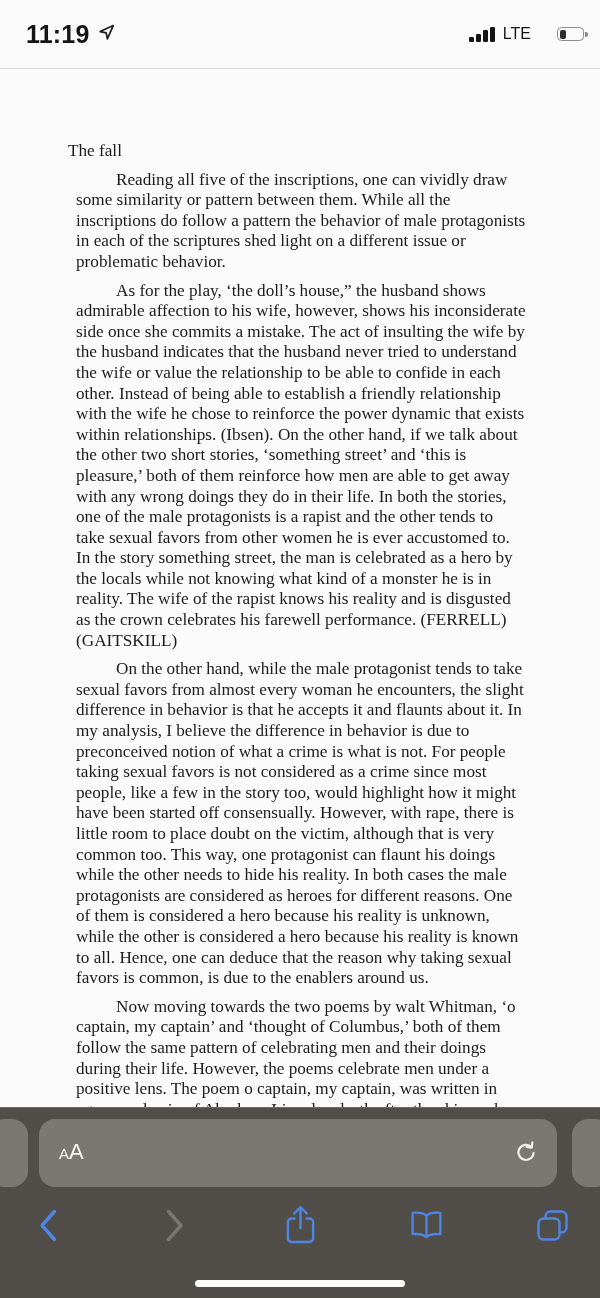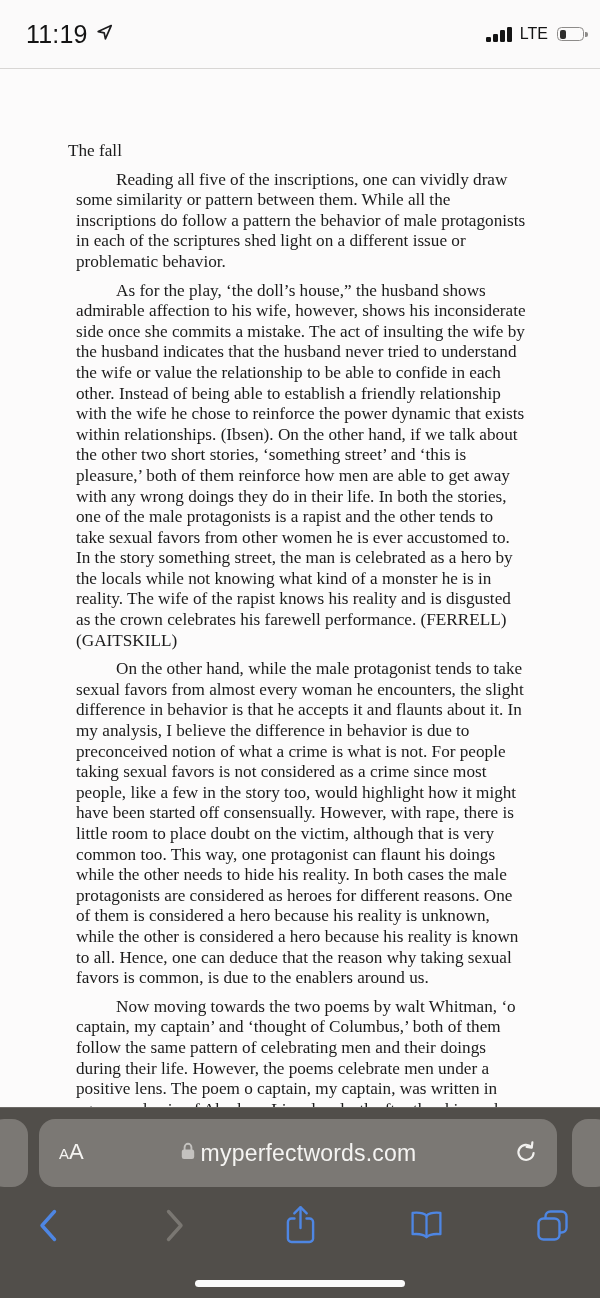--- a/index.html
+++ b/index.html
@@ -20,29 +20,29 @@
   }
 
   
   .statusbar{
     position:absolute;top:0;left:0;right:0;height:69px;
     background:#FBFAFA;border-bottom:1px solid #D8D6D4;
     display:flex;align-items:center;justify-content:space-between;
     padding:0 16px 0 26px;color:#141414;
   }
   .sb-left{display:flex;align-items:center;gap:7px;}
-  .sb-time{font-size:25px;font-weight:400;letter-spacing:0.2px;}
+  .sb-time{font-size:25px;font-weight:700;letter-spacing:0.2px;}
   .sb-right{display:flex;align-items:center;gap:6px;}
   .sig{display:flex;align-items:flex-end;gap:2.5px;height:15px;margin-right:2px;}
   .sig i{display:block;width:4.5px;background:#141414;border-radius:1.2px;}
   .sig i:nth-child(1){height:5px;}
   .sig i:nth-child(2){height:8px;}
   .sig i:nth-child(3){height:11.5px;}
   .sig i:nth-child(4){height:15px;}
-  .sb-net{font-size:16px;font-weight:500;margin-right:3px;}
+  .sb-net{font-size:16px;font-weight:500;margin-right:20px;}
   .batt{position:relative;width:27px;height:14px;border:1.6px solid #8D8B89;border-radius:4.5px;}
   .batt .fill{position:absolute;left:1.5px;top:1.5px;bottom:1.5px;width:25%;background:#2E2D2C;border-radius:2px;}
   .batt .cap{position:absolute;right:-5px;top:3.5px;width:2.6px;height:5.5px;background:#8D8B89;border-radius:0 2px 2px 0;}
 
   
   .page{
     position:absolute;top:70px;left:0;right:0;bottom:0;
     background:var(--page-bg);
   }
   .doc-text{
@@ -141,29 +141,20 @@
     <div class="addr-row">
       <div class="addr-stub left"></div>
       <div class="addr-stub right"></div>
 
       <div class="addr-pill">
         <span class="reader-btn">
           <span class="small-a">A</span>
             <span class="big-a">A</span>
         </span>
 
-        <span class="addr-center">
-          <span>
-            <svg width="16" height="20" viewBox="0 0 16 20">
-              <path d="M4.6 9 V6.2 a3.4 3.4 0 0 1 6.8 0 V9" fill="none" stroke="#C4C2BF" stroke-width="1.9"></path>
-              <rect x="1.8" y="8.6" width="12.4" height="9.4" rx="2.2" fill="#C4C2BF"></rect>
-            </svg>
-          </span>
-          <span class="url">myperfectwords.com</span>
-        </span>
 
         <span class="reload-btn">
           <svg width="26" height="26" viewBox="0 0 24 24">
             <path d="M17 6.5 A 7 7 0 1 0 19 12" fill="none" stroke="#F2F1EF" stroke-width="2" stroke-linecap="round"></path>
             <path d="M17.9 2.1 L17.3 7.0 L12.5 6.4" fill="none" stroke="#F2F1EF" stroke-width="2" stroke-linecap="round" stroke-linejoin="round"></path>
           </svg>
         </span>
       </div>
     </div>
 

